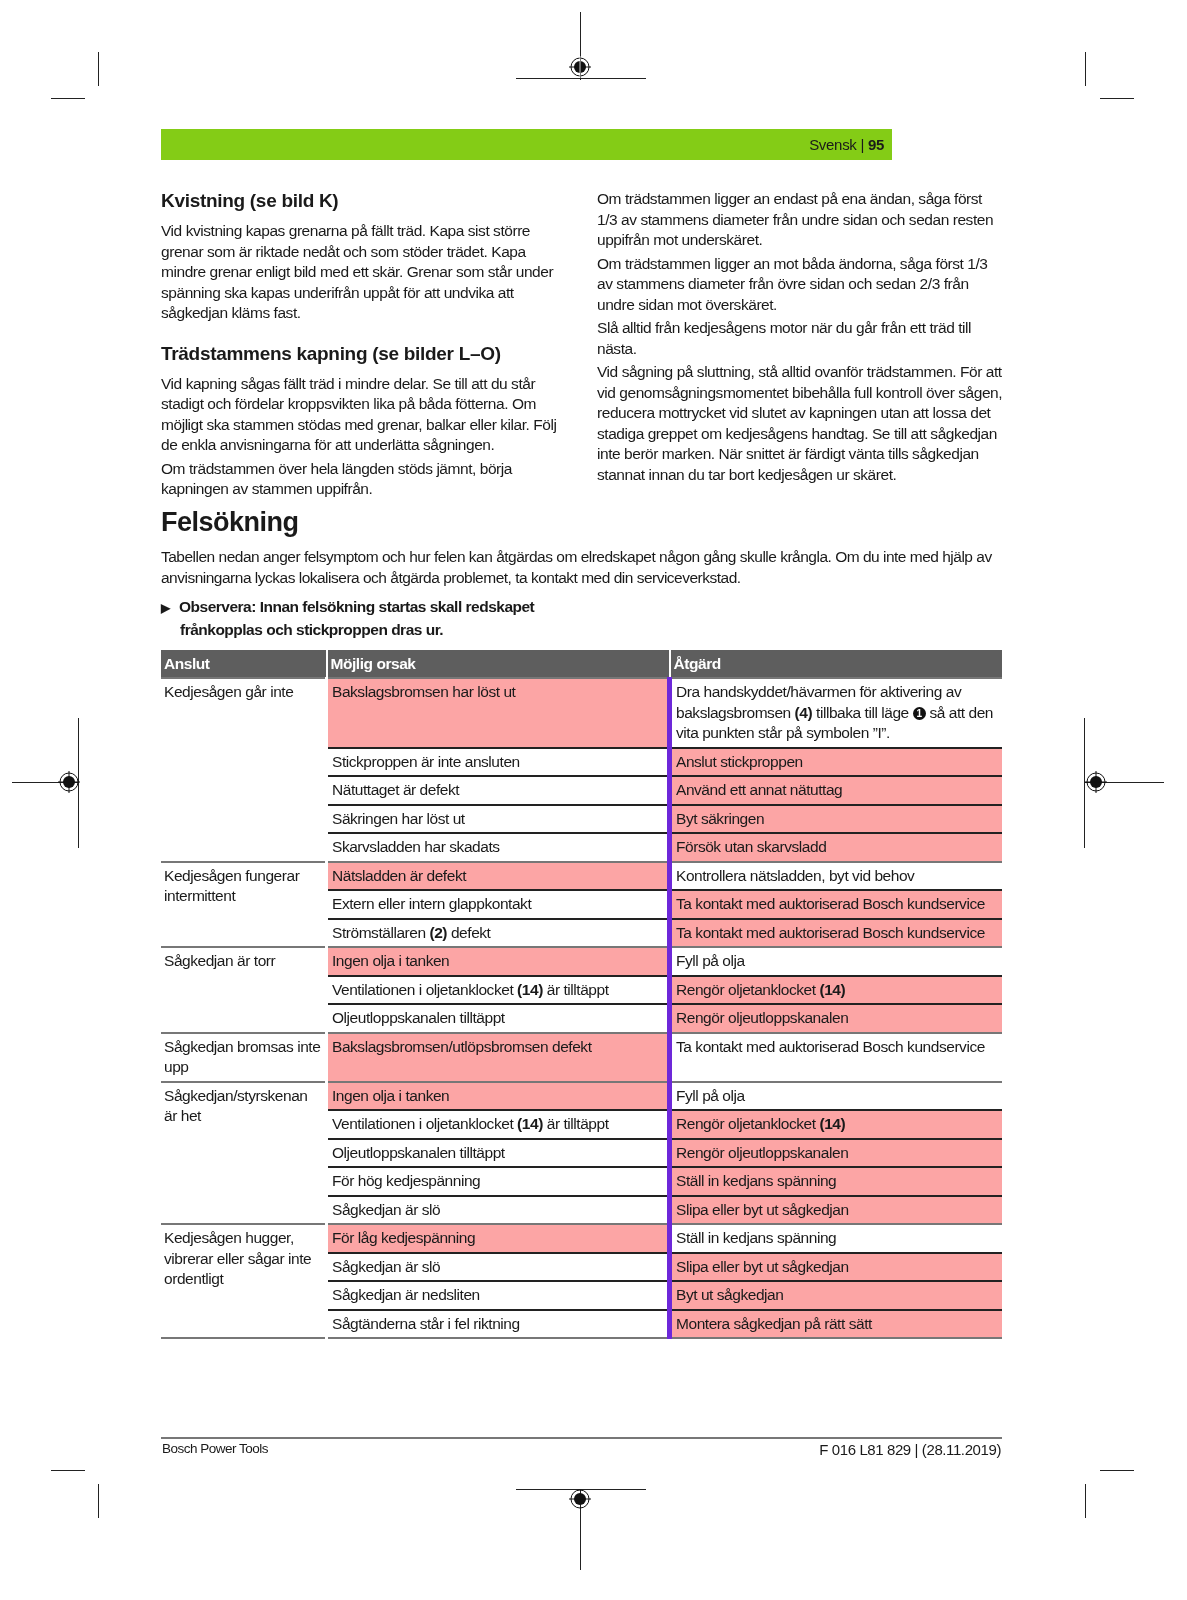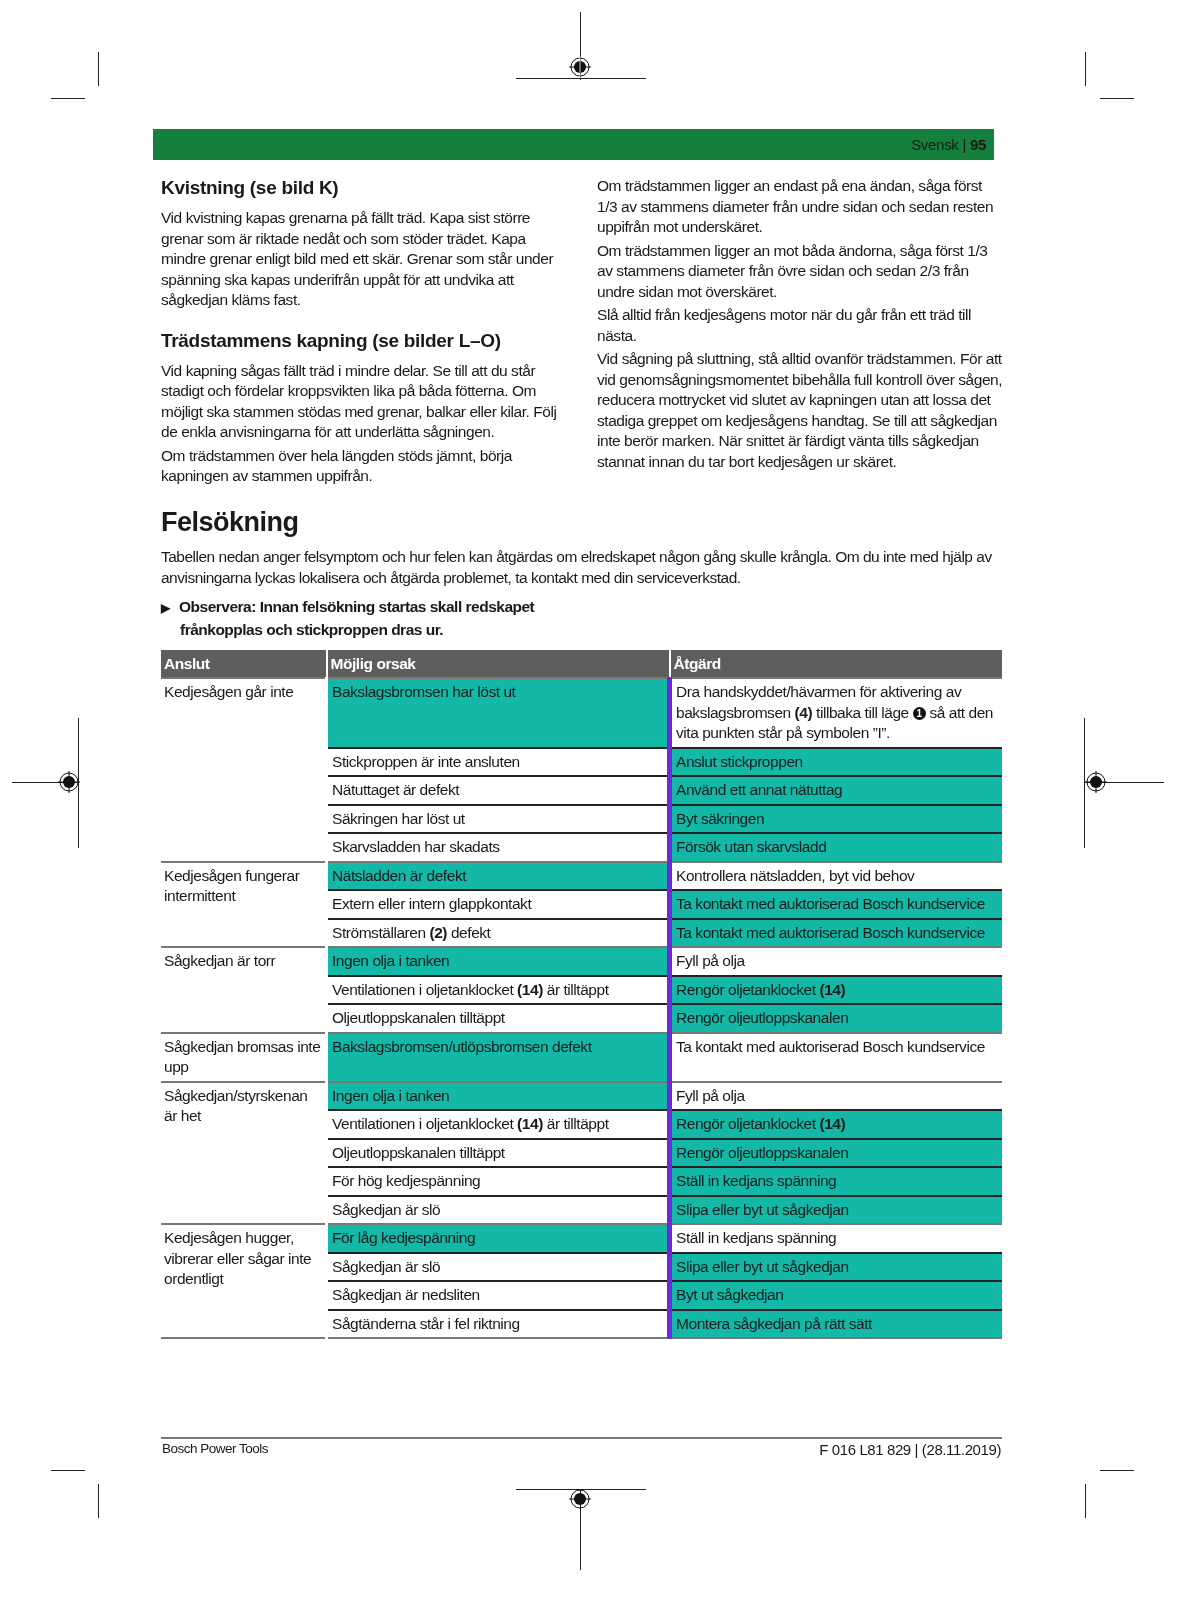--- a/index.html
+++ b/index.html
@@ -3,43 +3,43 @@
 <meta charset="utf-8">
 <style>
   html, body { margin: 0; padding: 0; background: #ffffff; }
   body { width: 1187px; height: 1600px; position: relative; overflow: hidden;
          font-family: "Liberation Sans Narrow", "Liberation Sans", sans-serif; color: #1a1a1a; }
   
   .vline { position: absolute; width: 1px; background: #222; }
   .hline { position: absolute; height: 1px; background: #222; }
   .reg { position: absolute; width: 22px; height: 22px; }
   
-  .header-band { position: absolute; left: 153px; top: 129px; width: 841px; height: 31px; background: #15803d; }
+  .header-band { position: absolute; left: 161px; top: 129px; width: 731px; height: 31px; background: #84cc16; }
   .header-text { position: absolute; right: 8px; top: 7px; font-size: 15px; letter-spacing: -0.3px; }
   .header-text b { font-weight: bold; }
   
-  .col { position: absolute; font-size: 15.5px; line-height: 20.5px; letter-spacing: -0.45px; }
+  .col { position: absolute; font-size: 15.5px; line-height: 20.5px; letter-spacing: -0.45px; margin-top: 13px; }
   .col p { margin: 0 0 3px 0; }
   .col h2 { font-size: 19px; margin: 0 0 8px 0; font-weight: bold; letter-spacing: -0.3px; line-height: 24px; }
   .h1 { position: absolute; left: 161px; top: 507px; font-size: 27px; font-weight: bold; letter-spacing: -0.5px; }
   .intro { position: absolute; left: 161px; top: 547px; width: 845px; font-size: 15.5px; line-height: 20.5px; letter-spacing: -0.5px; }
   .note { position: absolute; left: 161px; top: 596px; font-size: 15.5px; line-height: 21px; font-weight: bold; letter-spacing: -0.5px; }
   .note .arrow { display: inline-block; width: 18px; font-size: 12px; }
   .note .l2 { padding-left: 19px; }
   
   table.ts { position: absolute; left: 161px; top: 650px; width: 841px; border-collapse: collapse;
              font-size: 15.5px; letter-spacing: -0.45px; line-height: 20.5px; }
   table.ts th { background: #5e5e5e; color: #ffffff; text-align: left; font-weight: bold;
                 padding: 3px 3px 2px 3px; height: 22px; }
   table.ts th + th { border-left: 2px solid #ffffff; }
   table.ts td { vertical-align: top; padding: 3px 3px 3px 4px; }
   table.ts td.sym { width: 158px; padding-left: 3px; }
   table.ts td.cause { width: 332px; border-left: 3px solid #fff; }
   table.ts td.act { border-left: 5px solid #6d28d9; }
-  table.ts td.shade { background: #14b8a6; }
+  table.ts td.shade { background: #fca5a5; }
   table.ts tr.group-start td { border-top: 2px solid #777; }
   table.ts tr.sub td.cause, table.ts tr.sub td.act { border-top: 2px solid #222; }
   table.ts tr.last td { border-bottom: 2px solid #777; }
   .footer-line { position: absolute; left: 161px; top: 1437px; width: 841px; height: 2px; background: #777; }
   .footer-left { position: absolute; left: 162px; top: 1441px; font-size: 13.5px; letter-spacing: -0.5px; }
   .footer-right { position: absolute; right: 186px; top: 1441px; font-size: 15px; letter-spacing: -0.4px; }
   b.ref { font-weight: bold; }
   .circ { display: inline-block; width: 13px; height: 13px; border-radius: 50%; background: #111; color: #fff;
           font-size: 10px; line-height: 13px; text-align: center; font-weight: bold; vertical-align: 1px; }
 </style>

